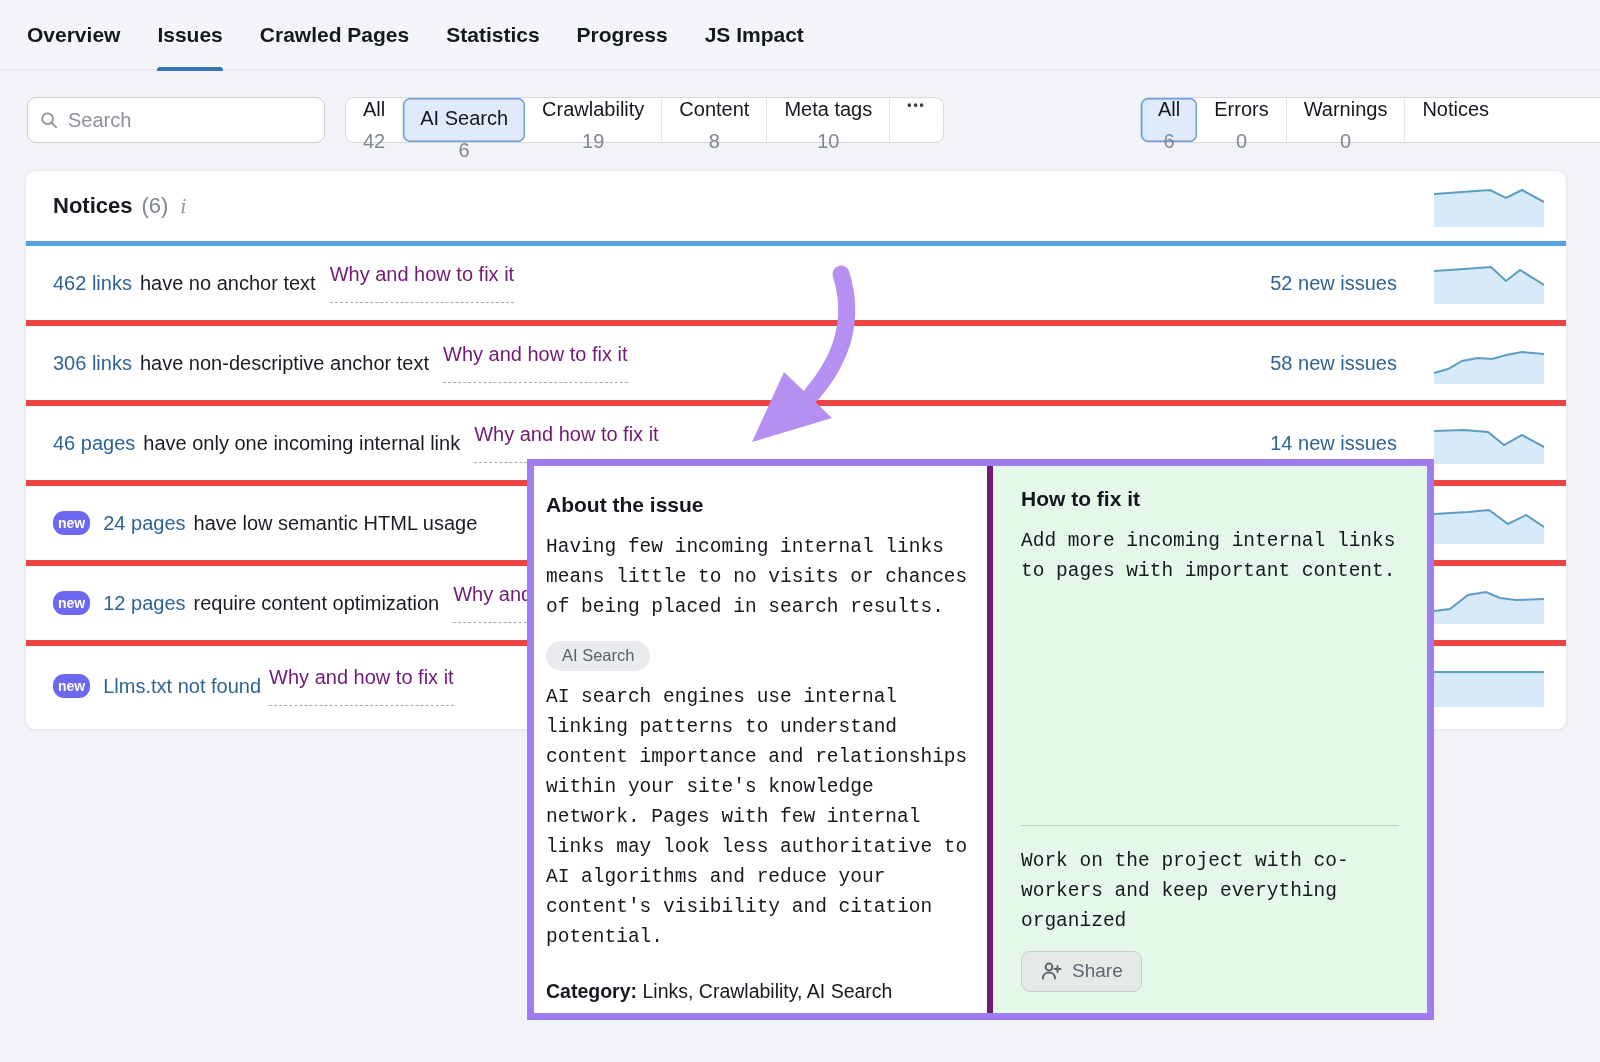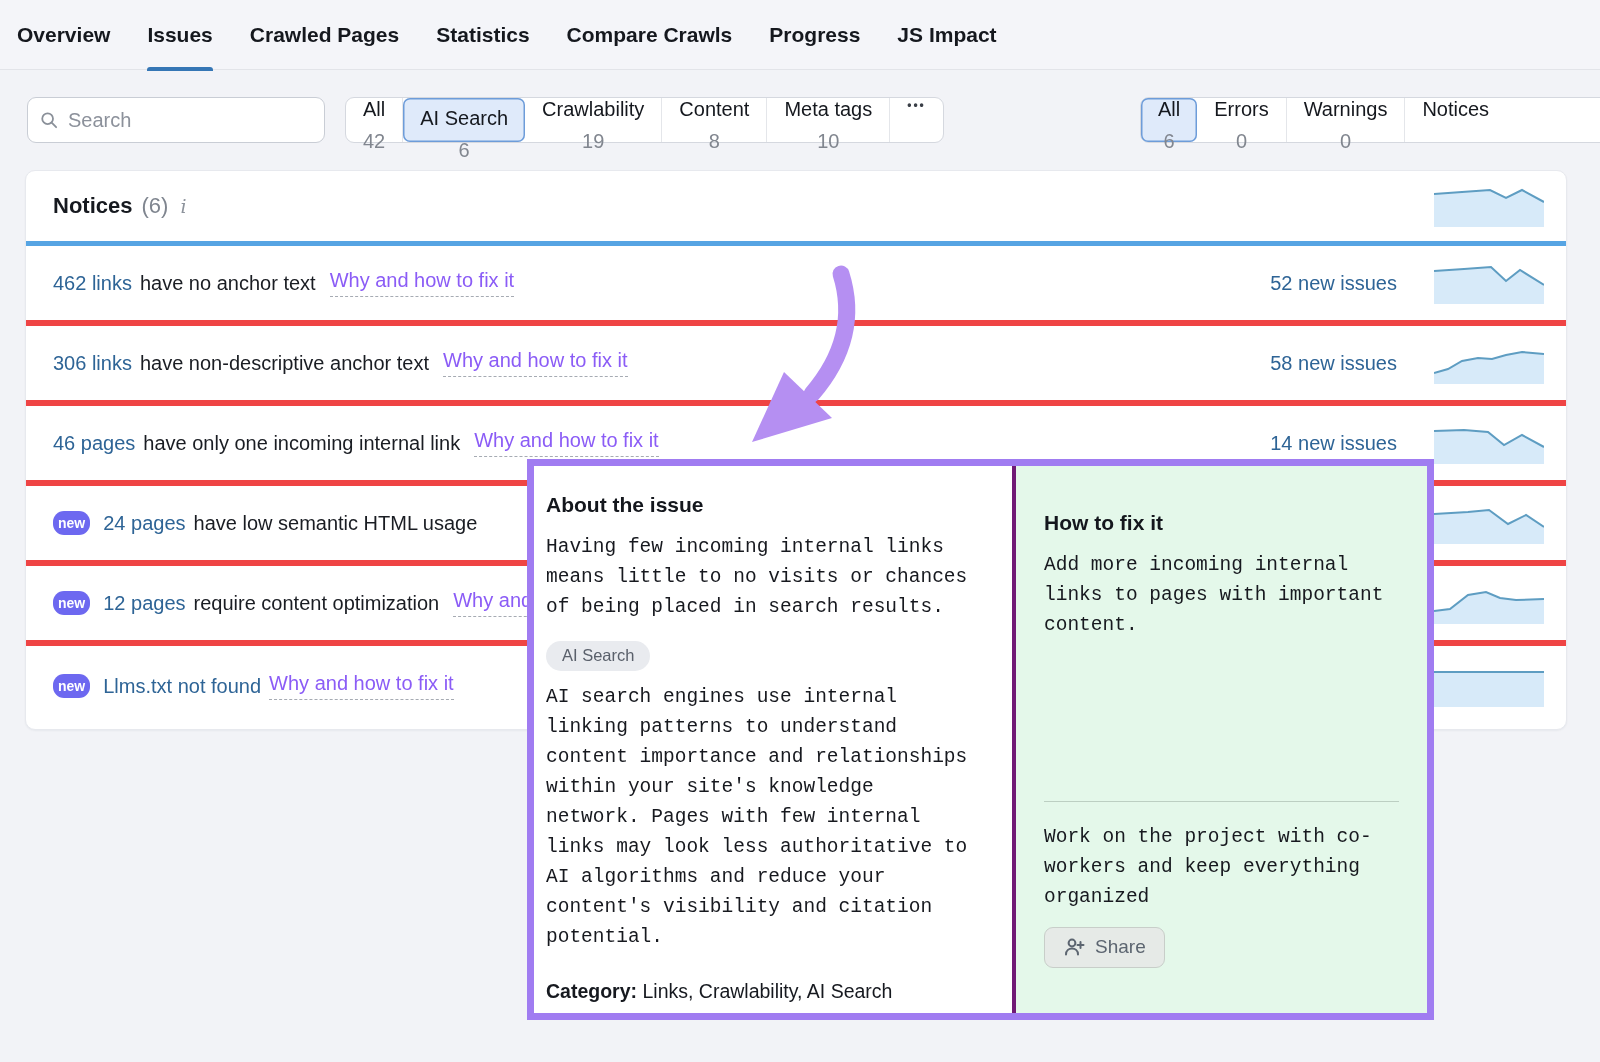--- a/index.html
+++ b/index.html
@@ -7,21 +7,21 @@
   body {
     position:relative; overflow:hidden;
     background:#f2f3f7;
     font-family:"Liberation Sans", sans-serif;
     color:#16191f;
   }
 
   
   .topnav {
     position:absolute; left:0; top:0; width:1600px; height:70px;
-    display:flex; align-items:center; gap:37px; padding-left:17px;
+    display:flex; align-items:center; gap:37px; padding-left:27px;
     border-bottom:1px solid #e2e4e9; background:#f4f5f9;
   }
   .tab { position:relative; height:70px; display:flex; align-items:center;
          font-size:21px; font-weight:700; color:#15181e; cursor:pointer; }
   .tab.active::after { content:""; position:absolute; left:0; right:0; bottom:-1px;
          height:4px; background:#3576b5; border-radius:3px 3px 0 0; }
 
   
   .filterbar { position:absolute; left:0; top:97px; width:1600px; height:44px;text-decoration:underline; }
   .searchbox {
@@ -58,34 +58,34 @@
     color:#8d939c; margin-left:12px; }
   .blue-bar { height:5px; background:#56a4e3; }
 
   .row { height:80px; display:flex; align-items:center; padding:0 22px 0 27px;
     border-bottom:6px solid #ef4444; font-size:20px; }
   .row:last-child { border-bottom:none; }
   .row-badge { background:#6d68f0; color:#fff; font-size:14px; font-weight:700;
     padding:4px 5px; border-radius:11px; margin-right:13px; }
   .row-link { color:#2e6496; margin-right:8px; cursor:pointer; }
   .row-text { color:#1a1d23; margin-right:14px; }
-  .fix-link { color:#8b5cf6; border-bottom:1.5px dashed #a6abb3; padding-bottom:4px;
+  .fix-link { color:#701a75; border-bottom:1.5px dashed #a6abb3; padding-bottom:16px;
     cursor:pointer; }
   .row-right { margin-left:auto; display:flex; align-items:center; }
   .new-issues { color:#2e6496; font-size:20px; margin-right:37px; cursor:pointer; }
   .spark { width:110px; height:42px; }
   .row-badge:empty, .row-link:empty, .row-text:empty, .fix-link:empty,
   .new-issues:empty { display:none; }
 
   
   .popup { position:absolute; left:527px; top:459px; width:907px; height:561px;
     background:#fff; border:7px solid #a07cf1; display:flex; z-index:5; }
   .popup-left { width:453px; padding:27px 12px; background:#fff; }
-  .popup-right { flex:1; background:#e4f8ea; border-left:4px solid #701a75;
-    padding:45px 28px; display:flex; flex-direction:column;margin-left:25px; }
+  .popup-right { flex:1; background:#e4f8ea; border-left:6px solid #701a75;
+    padding:21px 28px; display:flex; flex-direction:column; }
   .popup h3 { font-size:21px; font-weight:700; margin-bottom:15px; color:#14171d; }
   .popup p { font-size:19.5px; line-height:30px; color:#17191f;font-family:Liberation Mono, monospace; }
   .ai-pill { display:inline-block; margin:19px 0 11px; background:#e9ebef; color:#5a606b;
     padding:5px 16px 6px; border-radius:17px; font-size:16.5px; }
   .category-line { margin-top:24px; font-size:19.5px; line-height:30px; }
   .category-line b { font-weight:700; }
   .green-divider { border-top:1px solid #bccfc2; margin-bottom:20px; }
   .spacer { flex:1; }
   .share-btn { margin-top:15px; display:inline-flex; align-items:center; gap:10px;
     padding:8px 18px 9px; background:#e6eae7; border:1px solid #c8cec9;
@@ -96,21 +96,20 @@
     z-index:4; pointer-events:none; }
 </style>
 </head>
 <body>
 
 <nav class="topnav">
   <div class="tab">Overview</div>
   <div class="tab active">Issues</div>
   <div class="tab">Crawled Pages</div>
   <div class="tab">Statistics</div>
-  <div class="tab">Compare Crawls</div>
   <div class="tab">Progress</div>
   <div class="tab">JS Impact</div>
 </nav>
 
 <div class="filterbar">
   <div class="searchbox">
     <svg width="20" height="20" viewBox="0 0 20 20">
       <circle cx="8.5" cy="8.5" r="6" fill="none" stroke="#8a9099" stroke-width="2"></circle>
       <line x1="13" y1="13" x2="18" y2="18" stroke="#8a9099" stroke-width="2" stroke-linecap="round"></line>
     </svg>

